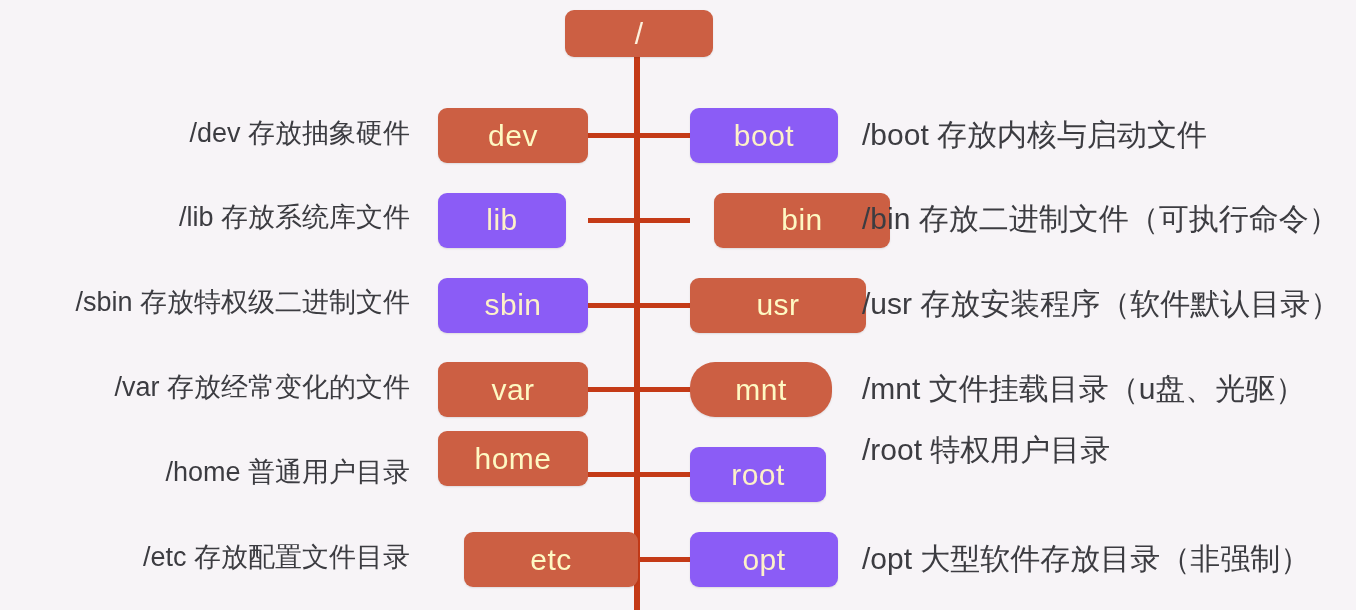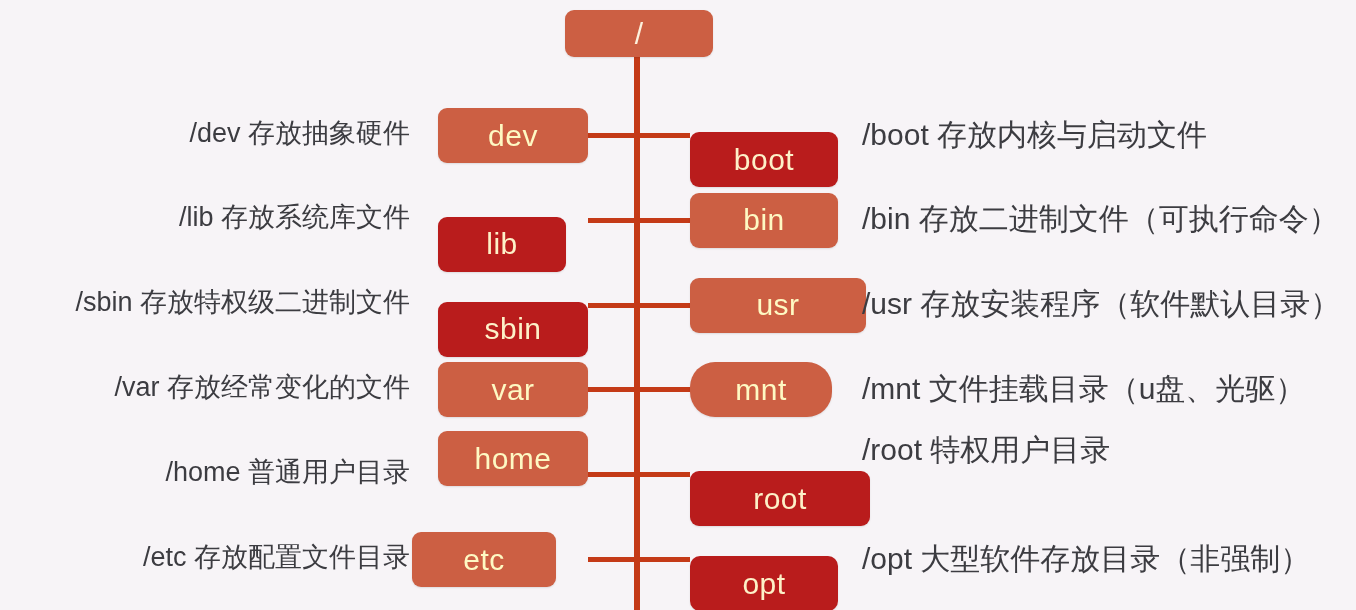--- a/index.html
+++ b/index.html
@@ -43,21 +43,21 @@
     box-shadow:0 1px 2px rgba(0,0,0,0.10);
   }
   .node .node-label{
     font-size:30px;
     font-weight:400;
     letter-spacing:0.5px;
     line-height:1;
     color:#ffffff;
   }
   .node.terracotta{background:#cc5f43;}
-  .node.orange{background:#b91c1c;margin-top:24px;}
+  .node.orange{background:#8b5cf6;}
   .node.orange .node-label{color:#fdf1c8;}
   .node.terracotta .node-label{color:#fef9c3;}
 
   .root-node{
     position:absolute;
     left:565px;
     top:10px;
     width:148px;
     height:47px;
     border-radius:9px;
@@ -111,21 +111,21 @@
       <div class="node orange" style="left: 690px; top: 108px; width: 148px;">
         <span class="node-label">boot</span>
       </div>
       <div class="desc-left" style="top: 119.5px;">/dev 存放抽象硬件</div>
       <div class="desc-right" style="top: 119.5px;">/boot 存放内核与启动文件</div>
       <div class="connector" style="left: 588px; top: 217.8px; width: 52px;"></div>
       <div class="connector" style="left: 634px; top: 217.8px; width: 56px;"></div>
       <div class="node orange" style="left: 438px; top: 192.8px; width: 128px;">
         <span class="node-label">lib</span>
       </div>
-      <div class="node terracotta" style="left: 690px; top: 192.8px; width: 148px;">
+      <div class="node terracotta" style="left: 714px; top: 192.8px; width: 176px;">
         <span class="node-label">bin</span>
       </div>
       <div class="desc-left" style="top: 204.3px;">/lib 存放系统库文件</div>
       <div class="desc-right" style="top: 204.3px;">/bin 存放二进制文件（可执行命令）</div>
       <div class="connector" style="left: 588px; top: 302.6px; width: 52px;"></div>
       <div class="connector" style="left: 634px; top: 302.6px; width: 56px;"></div>
       <div class="node orange" style="left: 438px; top: 277.6px; width: 150px; align-items: center;">
         <span class="node-label">sbin</span>
       </div>
       <div class="node terracotta" style="left: 690px; top: 277.6px; width: 176px;">
@@ -141,30 +141,30 @@
       <div class="node terracotta" style="left: 690px; top: 362.4px; width: 142px; border-radius: 25px;">
         <span class="node-label">mnt</span>
       </div>
       <div class="desc-left" style="top: 373.9px;">/var 存放经常变化的文件</div>
       <div class="desc-right" style="top: 373.9px;">/mnt 文件挂载目录（u盘、光驱）</div>
       <div class="connector" style="left: 588px; top: 472.2px; width: 52px;"></div>
       <div class="connector" style="left: 634px; top: 472.2px; width: 56px;"></div>
       <div class="node terracotta" style="left: 438px; top: 431px; width: 150px;">
         <span class="node-label">home</span>
       </div>
-      <div class="node orange" style="left: 690px; top: 447.2px; width: 180px;">
+      <div class="node orange" style="left: 690px; top: 447.2px; width: 136px;">
         <span class="node-label">root</span>
       </div>
       <div class="desc-left" style="top: 458.7px;">/home 普通用户目录</div>
       <div class="desc-right" style="top: 435px;">/root 特权用户目录</div>
       <div class="connector" style="left: 588px; top: 557px; width: 52px;"></div>
       <div class="connector" style="left: 634px; top: 557px; width: 56px;"></div>
-      <div class="node terracotta" style="left: 412px; top: 532px; width: 144px;">
+      <div class="node terracotta" style="left: 464px; top: 532px; width: 174px;">
         <span class="node-label">etc</span>
       </div>
-      <div class="node orange" style="left: 690px; top: 532px; width: 148px; border-radius: 10px;">
+      <div class="node orange" style="left: 690px; top: 532px; width: 148px;">
         <span class="node-label">opt</span>
       </div>
       <div class="desc-left" style="top: 543.5px;">/etc 存放配置文件目录</div>
       <div class="desc-right" style="top: 543.5px; text-align: right;">/opt 大型软件存放目录（非强制）</div>
     </div>
 
 </div>
 
 </body></html>

